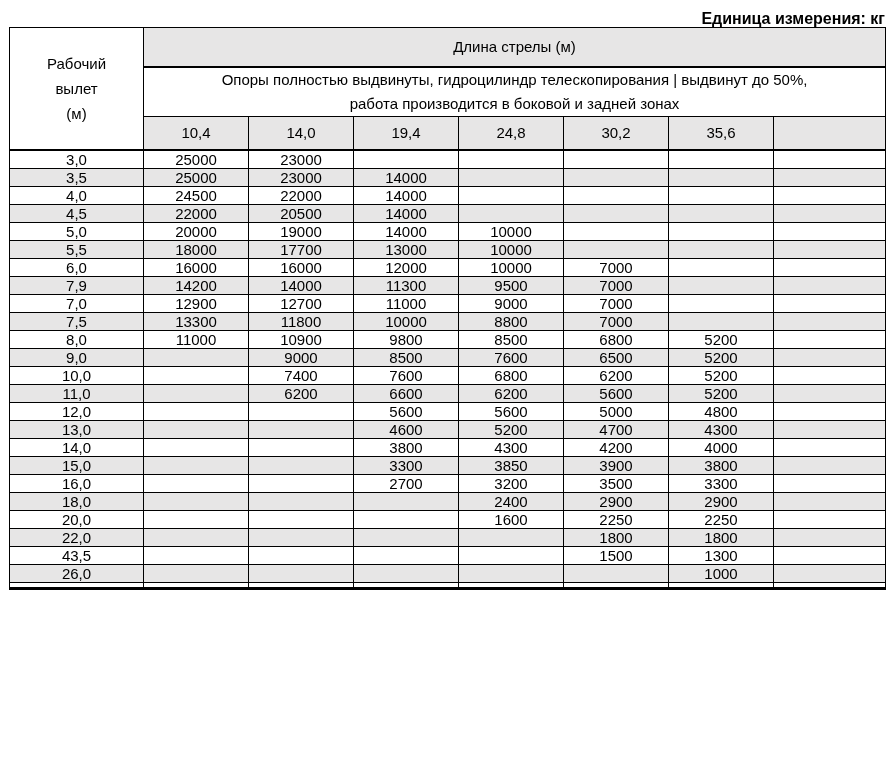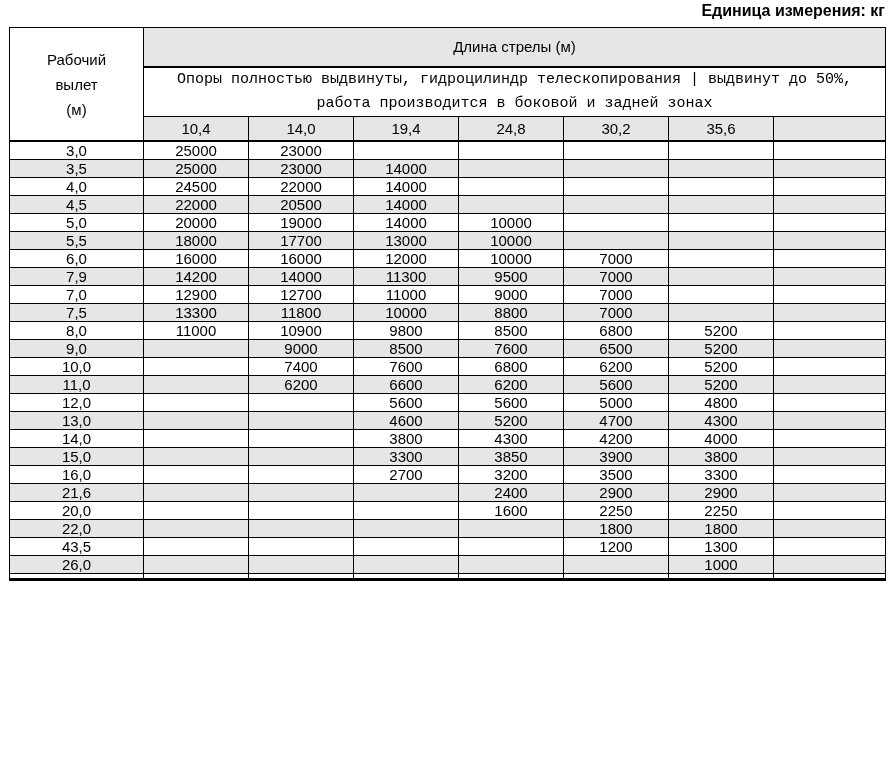--- a/index.html
+++ b/index.html
@@ -18,21 +18,21 @@
   }
   .page {
     position: relative;
     width: 893px;
     height: 776px;
     background: var(--bg);
     overflow: hidden;
   }
   .unit-title {
     position: absolute;
-    top: 2px;
+    top: 10px;
     right: 8px;
     font-size: 16px;
     font-weight: bold;
     color: var(--text);
     white-space: nowrap;
   }
   table.load-chart {
     position: absolute;
     left: 9px;
     top: 27px;
@@ -44,22 +44,22 @@
     border: 1px solid var(--border);
     text-align: center;
     vertical-align: middle;
     font-size: 15px;
     font-weight: normal;
     color: var(--text);
     padding: 0;
     overflow: hidden;
   }
   tr.hdr1 { height: 39px; }
-  tr.hdr2 { height: 46px; font-family: Liberation Mono, monospace; }
-  tr.hdr3 { height: 25px; }
+  tr.hdr2 { height: 46px; }
+  tr.hdr3 { height: 34px; }
   th.radius-head {
     background: var(--bg);
     white-space: pre-line;
     line-height: 25px;
     border-bottom: 2px solid var(--border);
   }
   th.boom-head {
     background: var(--shade);
     border-bottom: 2px solid var(--border);
   }
@@ -302,21 +302,21 @@
           <td>16,0</td>
           <td></td>
           <td></td>
           <td>2700</td>
           <td>3200</td>
           <td>3500</td>
           <td>3300</td>
           <td></td>
         </tr>
         <tr class="shade">
-          <td>21,6</td>
+          <td>18,0</td>
           <td></td>
           <td></td>
           <td></td>
           <td>2400</td>
           <td>2900</td>
           <td>2900</td>
           <td></td>
         </tr>
         <tr>
           <td>20,0</td>
@@ -337,21 +337,21 @@
           <td>1800</td>
           <td>1800</td>
           <td></td>
         </tr>
         <tr>
           <td>43,5</td>
           <td></td>
           <td></td>
           <td></td>
           <td></td>
-          <td>1200</td>
+          <td>1500</td>
           <td>1300</td>
           <td></td>
         </tr>
         <tr class="shade">
           <td>26,0</td>
           <td></td>
           <td></td>
           <td></td>
           <td></td>
           <td></td>

